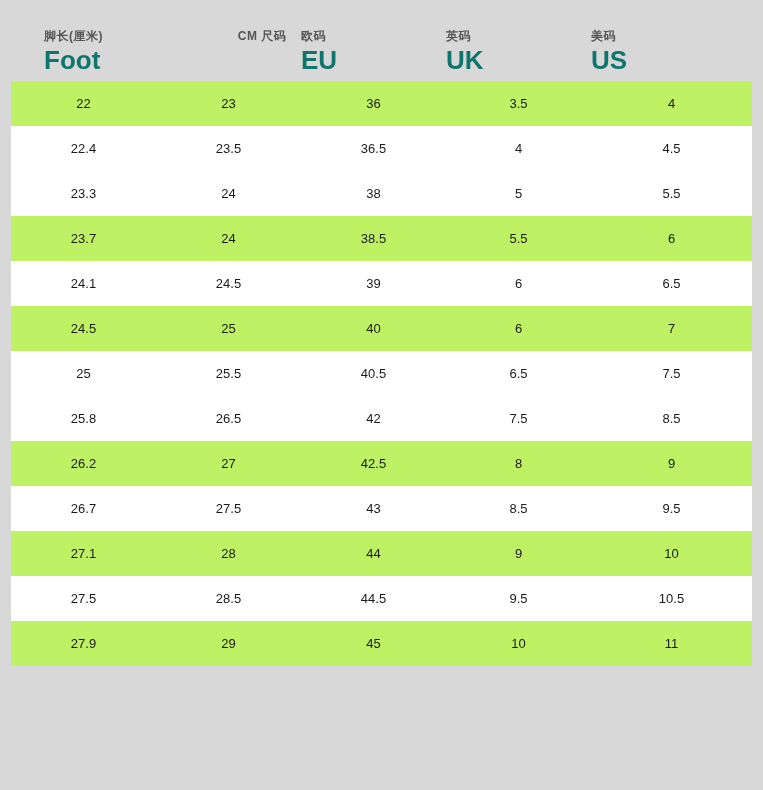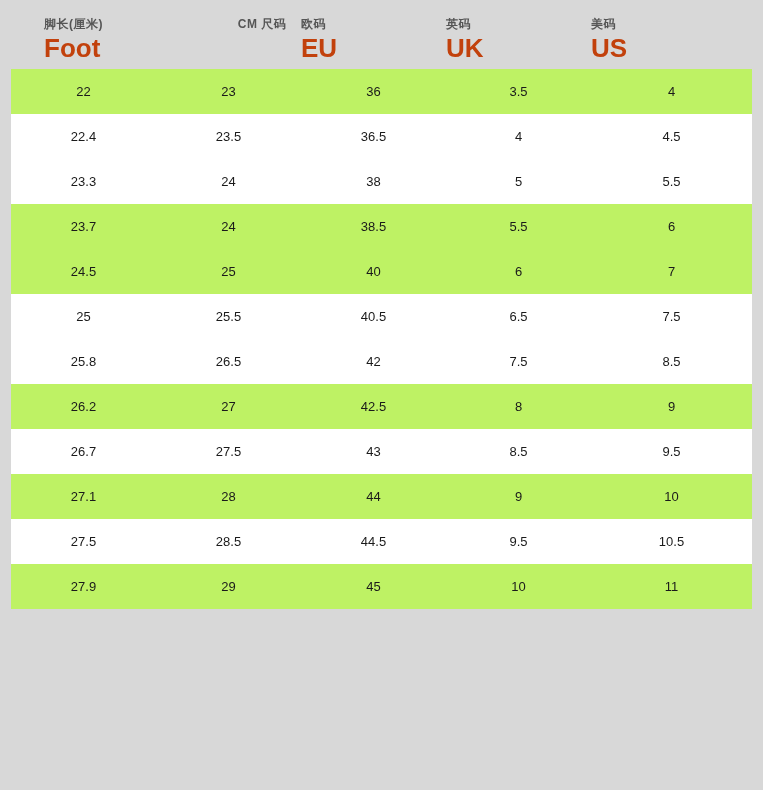--- a/index.html
+++ b/index.html
@@ -15,21 +15,21 @@
   }
   .page {
     position: relative;
     width: 763px;
     height: 790px;
     background: #d8d8d8;
     box-sizing: border-box;
   }
   table.size-table {
     width: 741px;
-    margin: 0 auto;
+    margin: 12px auto;
     border-collapse: collapse;
     table-layout: fixed;
   }
   table.size-table col.c0 { width: 145px; }
   table.size-table col.c1 { width: 145px; }
   table.size-table col.c2 { width: 145px; }
   table.size-table col.c3 { width: 145px; }
   table.size-table col.c4 { width: 161px; }
 
   thead th {
@@ -42,21 +42,21 @@
   }
   .hdr-sub {
     font-size: 12px;
     color: #555;
     line-height: 16px;
     font-weight: bold;
     letter-spacing: 0.5px;
   }
   .hdr-main {
     font-size: 26px;
-    color: #c2410c;
+    color: #0f766e;
     line-height: 30px;
     font-weight: bold;
     margin-top: 1px;
   }
   .hdr-cell-inner {
     display: block;
     text-align: left;
   }
   
   th.col-foot .hdr-main { text-align: left; padding-left: 33px; }
@@ -134,20 +134,27 @@
           <td>5</td>
           <td>5.5</td>
         </tr>
         <tr class="row-even">
           <td>23.7</td>
           <td>24</td>
           <td>38.5</td>
           <td>5.5</td>
           <td>6</td>
         </tr>
+        <tr class="row-odd">
+          <td>24.1</td>
+          <td>24.5</td>
+          <td>39</td>
+          <td>6</td>
+          <td>6.5</td>
+        </tr>
         <tr class="row-even">
           <td>24.5</td>
           <td>25</td>
           <td>40</td>
           <td>6</td>
           <td>7</td>
         </tr>
         <tr class="row-odd">
           <td>25</td>
           <td>25.5</td>

